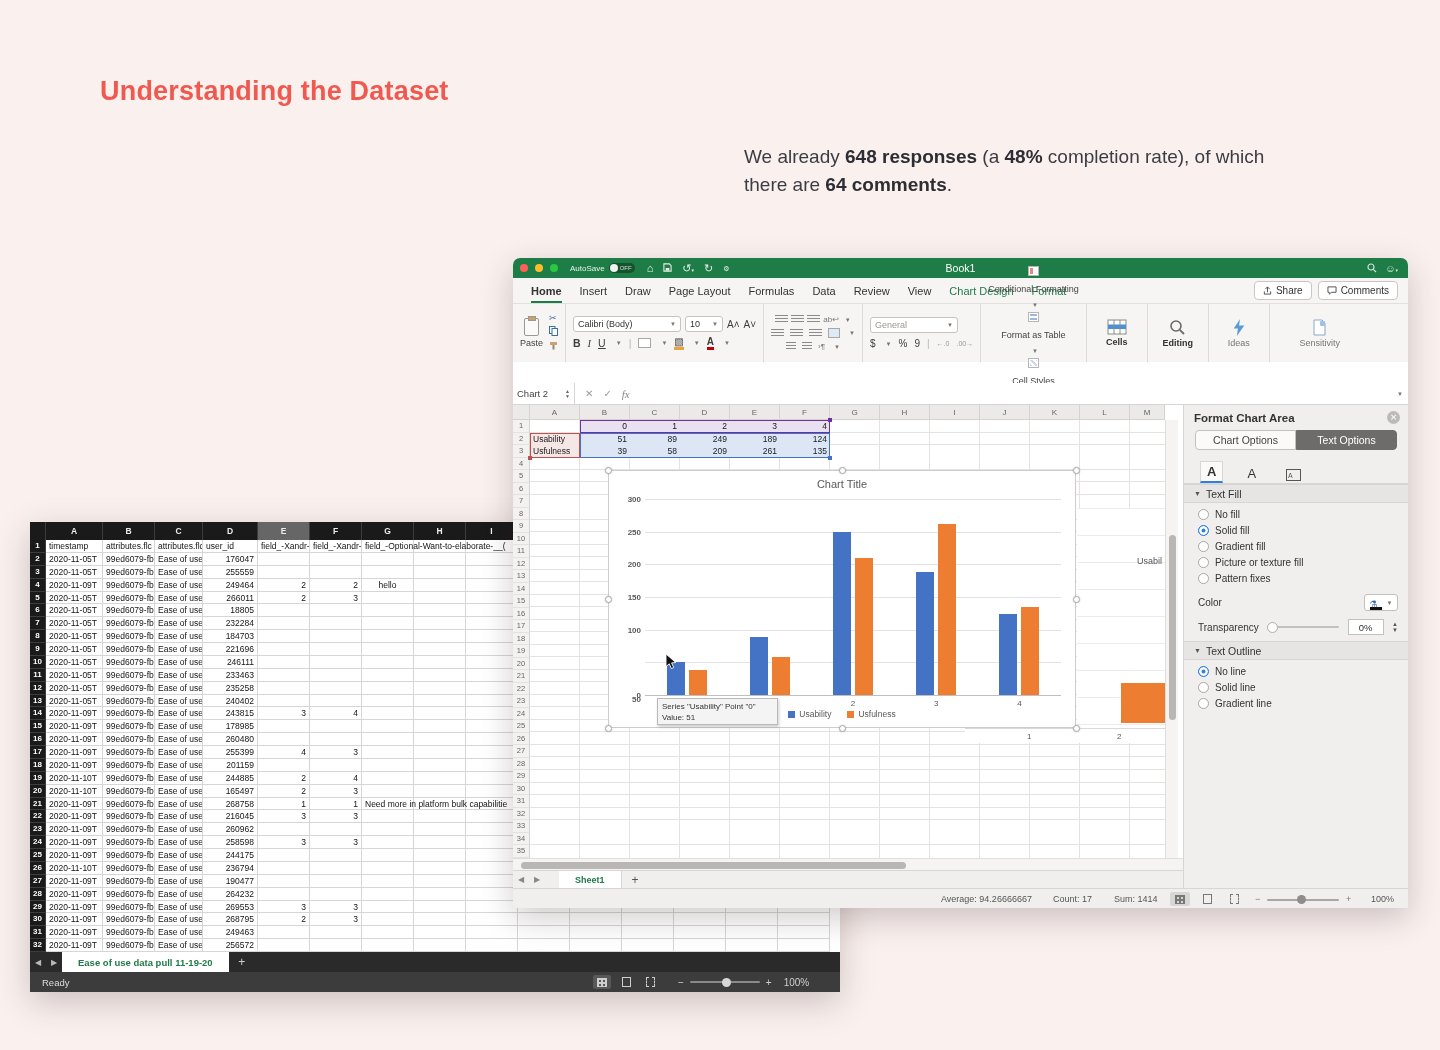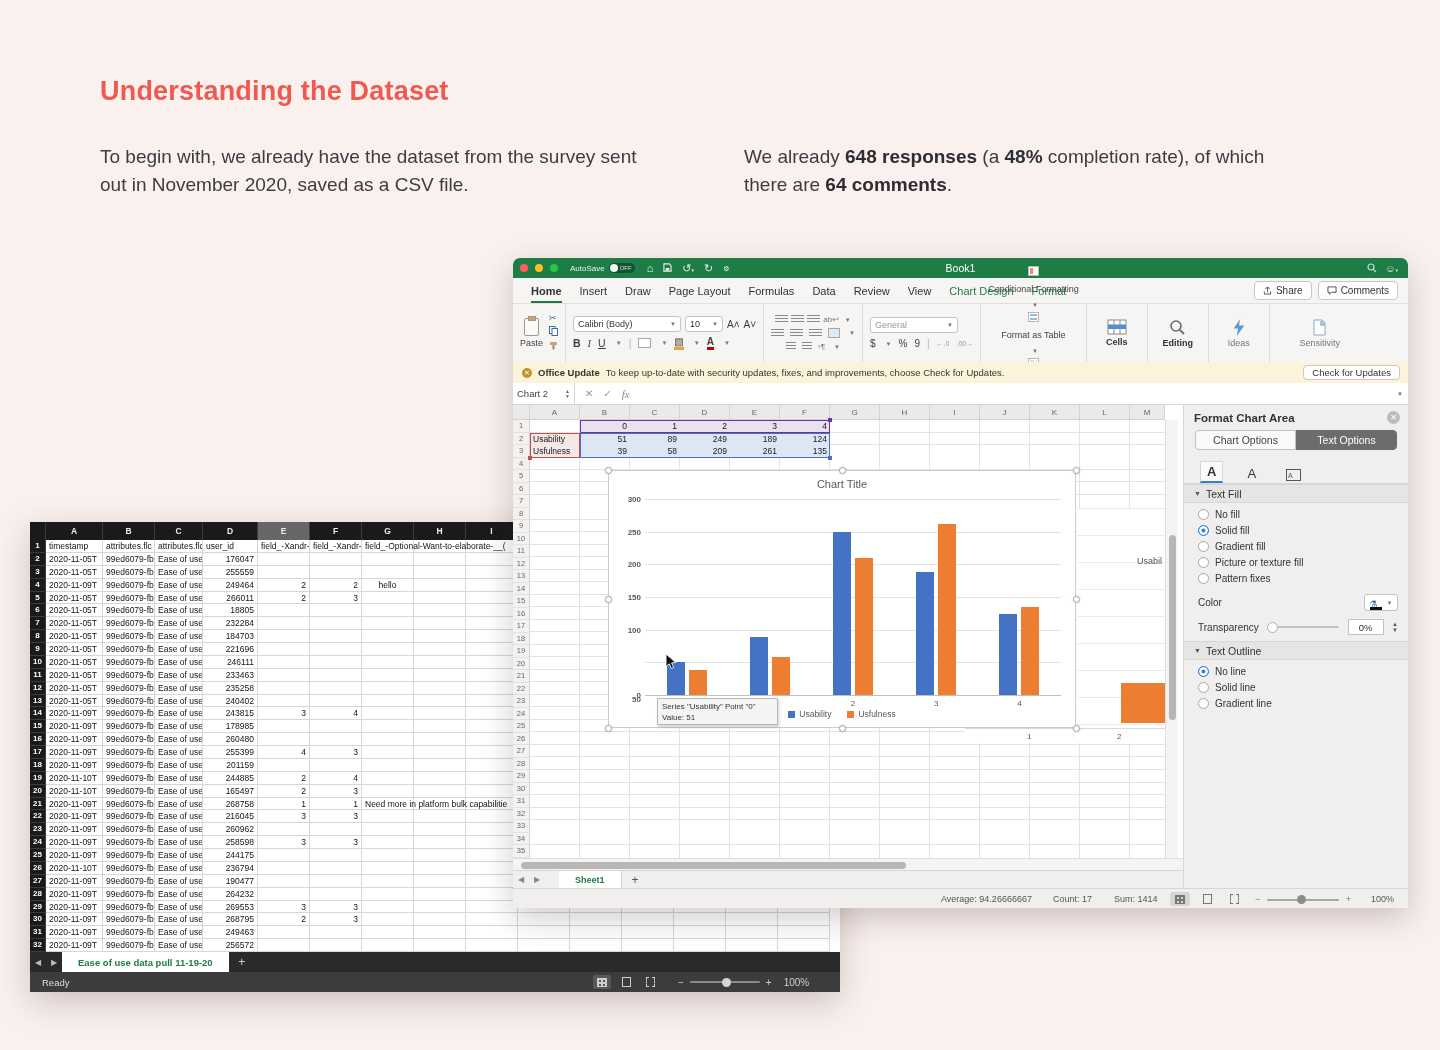--- a/index.html
+++ b/index.html
@@ -183,21 +183,20 @@
   .slider { width:72px; height:2.5px; background:#c3c1bf; border-radius:2px; position:relative; }
   .slider .sl-thumb { position:absolute; left:0; top:-4px; width:11px; height:11px; border-radius:50%; background:#fdfdfd; border:1px solid #b1afad; }
   .val-box { width:36px; height:16px; background:#fff; border:1px solid #c3c1bf; display:flex; align-items:center; justify-content:center; font-size:9.5px; }
 </style>
 </head>
 <body>
 
 <div class="page">
 
   <div class="abs heading">Understanding the Dataset</div>
-  <div class="abs para para-left">To begin with, we already have the dataset from the survey sent out in November 2020, saved as a CSV file.</div>
   <div class="abs para para-right" id="para-right"><span>We already </span><b>648 responses</b><span> (a </span><b>48%</b><span> completion rate), of which there are </span><b>64 comments</b><span>.</span></div>
 
   <div class="window lw">
     <div class="lw-headrow" id="lw-headrow">
         <div class="lw-h" style="width:16px;"></div>
         <div class="lw-h" style="width:57px;">A</div>
         <div class="lw-h" style="width:52px;">B</div>
         <div class="lw-h" style="width:48px;">C</div>
         <div class="lw-h" style="width:55px;">D</div>
         <div class="lw-h sel" style="width:52px;">E</div>
@@ -1022,26 +1021,20 @@
         <span class="bigbtn" style="width:56px;margin-left:15px;">
           <svg width="15" height="17" viewBox="0 0 15 17">
               <path d="M2 1h8l3 3v12H2z" fill="#fff" stroke="#8aa6c6"></path>
               <rect x="8" y="2" width="5" height="5" rx="1" fill="#9ec3e6"></rect>
             </svg>
           <span class="lbl" style="color:#777;">Sensitivity</span>
         </span>
       </div>
     </div>
 
-    <div class="updatebar">
-      <span class="ub-ico">✕</span>
-      <b>Office Update</b>
-      <span style="margin-left:6px;">To keep up-to-date with security updates, fixes, and improvements, choose Check for Updates.</span>
-      <span class="ub-btn">Check for Updates</span>
-    </div>
 
     <div class="formulabar">
       <span class="namebox">
         <span>Chart 2</span>
         <span class="stepper">
             <span>▲</span>
             <span>▼</span>
           </span>
       </span>
       <span class="fb-ic">✕</span>

